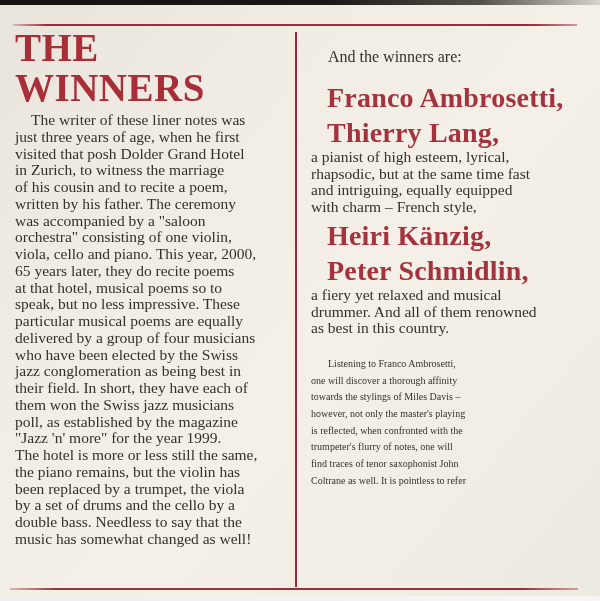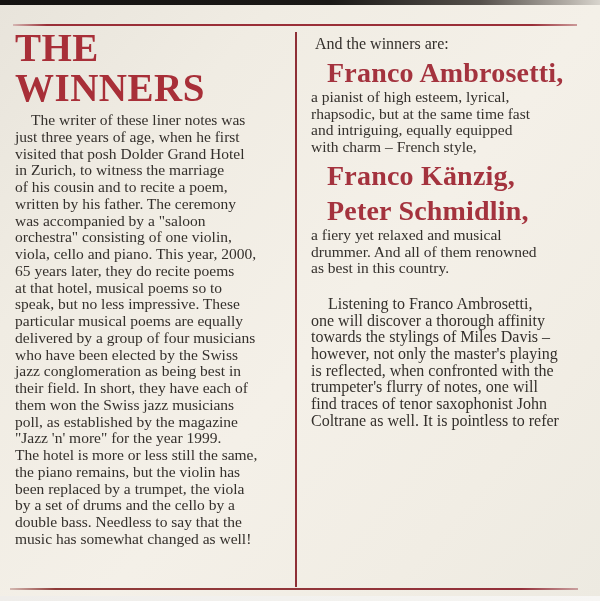--- a/index.html
+++ b/index.html
@@ -43,35 +43,35 @@
     margin:28px 0 0 0;
     font-size:39px;line-height:40px;font-weight:600;
     letter-spacing:.5px;color:#a82f38;
   }
   .body-text{
     margin:4px 0 0 0;
     font-size:15.5px;line-height:16.75px;
     white-space:pre-line;text-indent:16px;
   }
   .intro{
-    margin:4px;padding-top:30px;font-size:16px;line-height:19px;
+    margin:17px;padding-top:30px;font-size:16px;line-height:19px;
   }
   .winner-name{
     margin:5px 0 0 16px;
     font-size:28px;line-height:30px;font-weight:600;
     color:#a4333e;letter-spacing:.2px;
   }
   .winner-desc{
     margin:1px 0 0 0;
     font-size:15.5px;line-height:16.7px;
     white-space:pre-line;
   }
   .closing{
     margin:19px 0 0 0;
-    font-size:16px;line-height:16.7px;
+    font-size:10px;line-height:16.7px;
     white-space:pre-line;text-indent:17px;
   }
 </style>
 </head>
 <body>
 
 <div class="page">
 
   <div class="film-edge-top"></div>
   <div class="rule-top"></div>
@@ -107,26 +107,27 @@
 by a set of drums and the cello by a
 double bass. Needless to say that the
 music has somewhat changed as well!</p>
   </div>
 
   <div class="col-right">
     <p class="intro">And the winners are:</p>
 
     <h2 class="winner-name">Franco Ambrosetti,</h2>
 
+    <h2 class="winner-name">Thierry Lang,</h2>
     <p class="winner-desc">a pianist of high esteem, lyrical,
 rhapsodic, but at the same time fast
 and intriguing, equally equipped
 with charm – French style,</p>
 
-    <h2 class="winner-name">Franco Känzig,</h2>
+    <h2 class="winner-name">Heiri Känzig,</h2>
 
     <h2 class="winner-name">Peter Schmidlin,</h2>
     <p class="winner-desc">a fiery yet relaxed and musical
 drummer. And all of them renowned
 as best in this country.</p>
 
     <p class="closing">Listening to Franco Ambrosetti,
 one will discover a thorough affinity
 towards the stylings of Miles Davis –
 however, not only the master's playing

